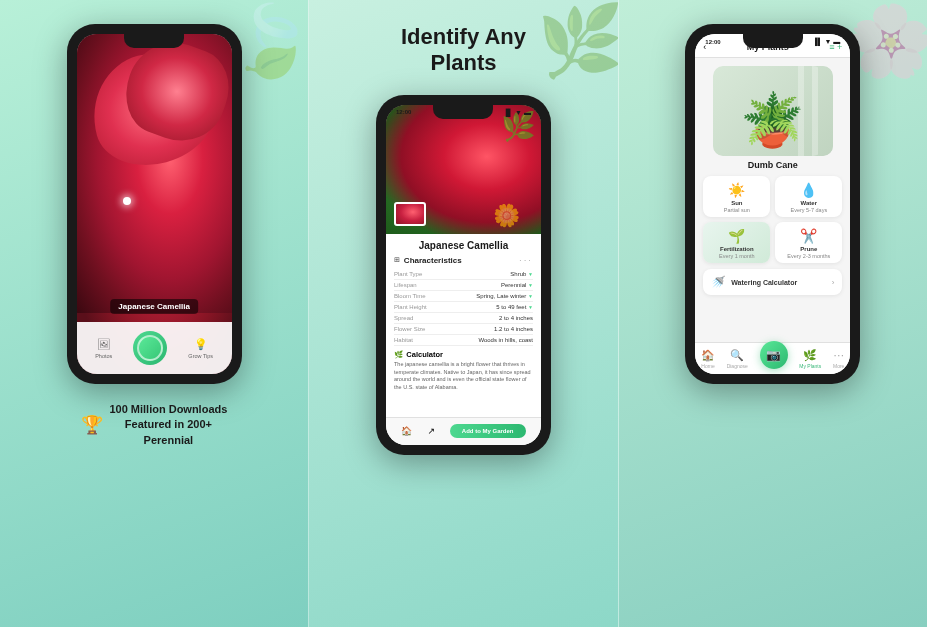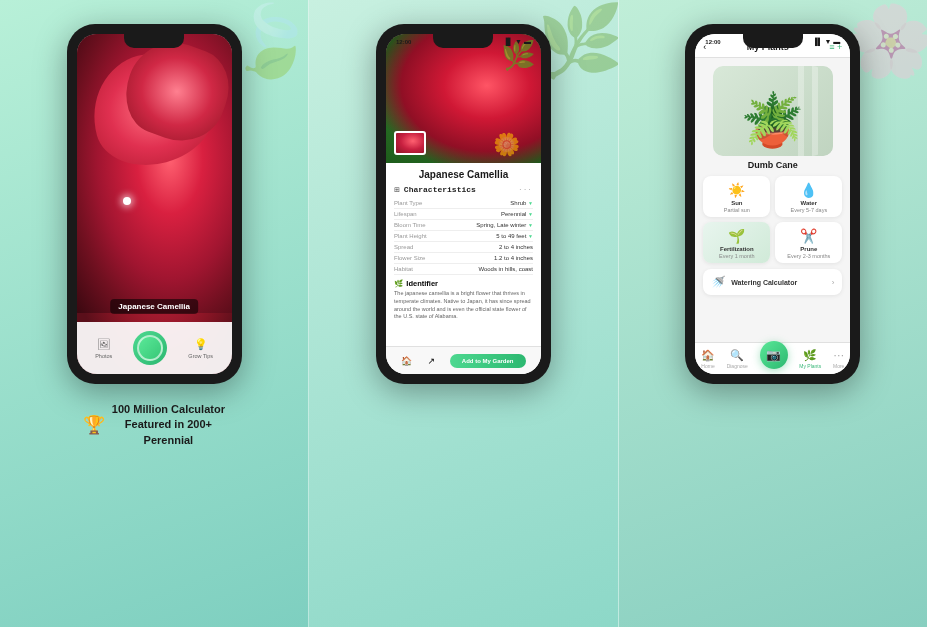--- a/index.html
+++ b/index.html
@@ -229,21 +229,20 @@
 
     .phone2-section-icon {
       font-size: 7px;
       color: #444;
     }
 
     .phone2-section-title {
       font-size: 8px;
       font-weight: 700;
       color: #222;
-      font-family: Liberation Mono, monospace;
     }
 
     .phone2-row {
       display: flex;
       justify-content: space-between;
       align-items: center;
       border-bottom: 0.5px solid #eee;
       padding: 2px 0;
     }
 
@@ -535,30 +534,32 @@
           </div>
         </div>
       </div>
     </div>
   </div>
 
   <div class="badge-footer">
     <div class="badge-laurel">
       <span class="laurel">🏆</span>
       <div style="text-align:center;">
-        <div class="badge-text">100 Million Calculator</div>
+        <div class="badge-text">100 Million Downloads</div>
         <div class="badge-text">Featured in 200+</div>
         <div class="badge-text">Perennial</div>
       </div>
     </div>
   </div>
 </div>
 
 <div class="panel panel-2">
   <div class="leaf-decoration">🌿</div>
+  <h2 class="panel-title" style="white-space: pre-line;">Identify Any
+Plants</h2>
 
   <div class="phone">
     <div class="phone-notch"></div>
     <div class="phone-screen">
       <div class="phone2-screen">
         <div class="status-bar">
           <span>12:00</span>
           <div class="status-icons">
             <span>▐▌</span>
             <span>▼</span>
@@ -606,21 +607,21 @@
               <span class="phone2-value">1.2 to 4 inches</span>
             </div>
             <div class="phone2-row">
               <span class="phone2-label">Habitat</span>
               <span class="phone2-value">Woods in hills, coast</span>
             </div>
           </div>
 
           <div class="phone2-desc-title">
             <span>🌿</span>
-            <span>Identifier</span>
+            <span>Calculator</span>
           </div>
           <div class="phone2-desc-text">The japanese camellia is a bright flower that thrives in temperate climates. Native to Japan, it has since spread around the world and is even the official state flower of the U.S. state of Alabama.</div>
         </div>
         <div class="phone2-bottom">
           <span style="font-size:9px;">🏠</span>
           <span style="font-size:9px;">↗</span>
           <div class="phone2-add-btn">Add to My Garden</div>
         </div>
       </div>
     </div>

